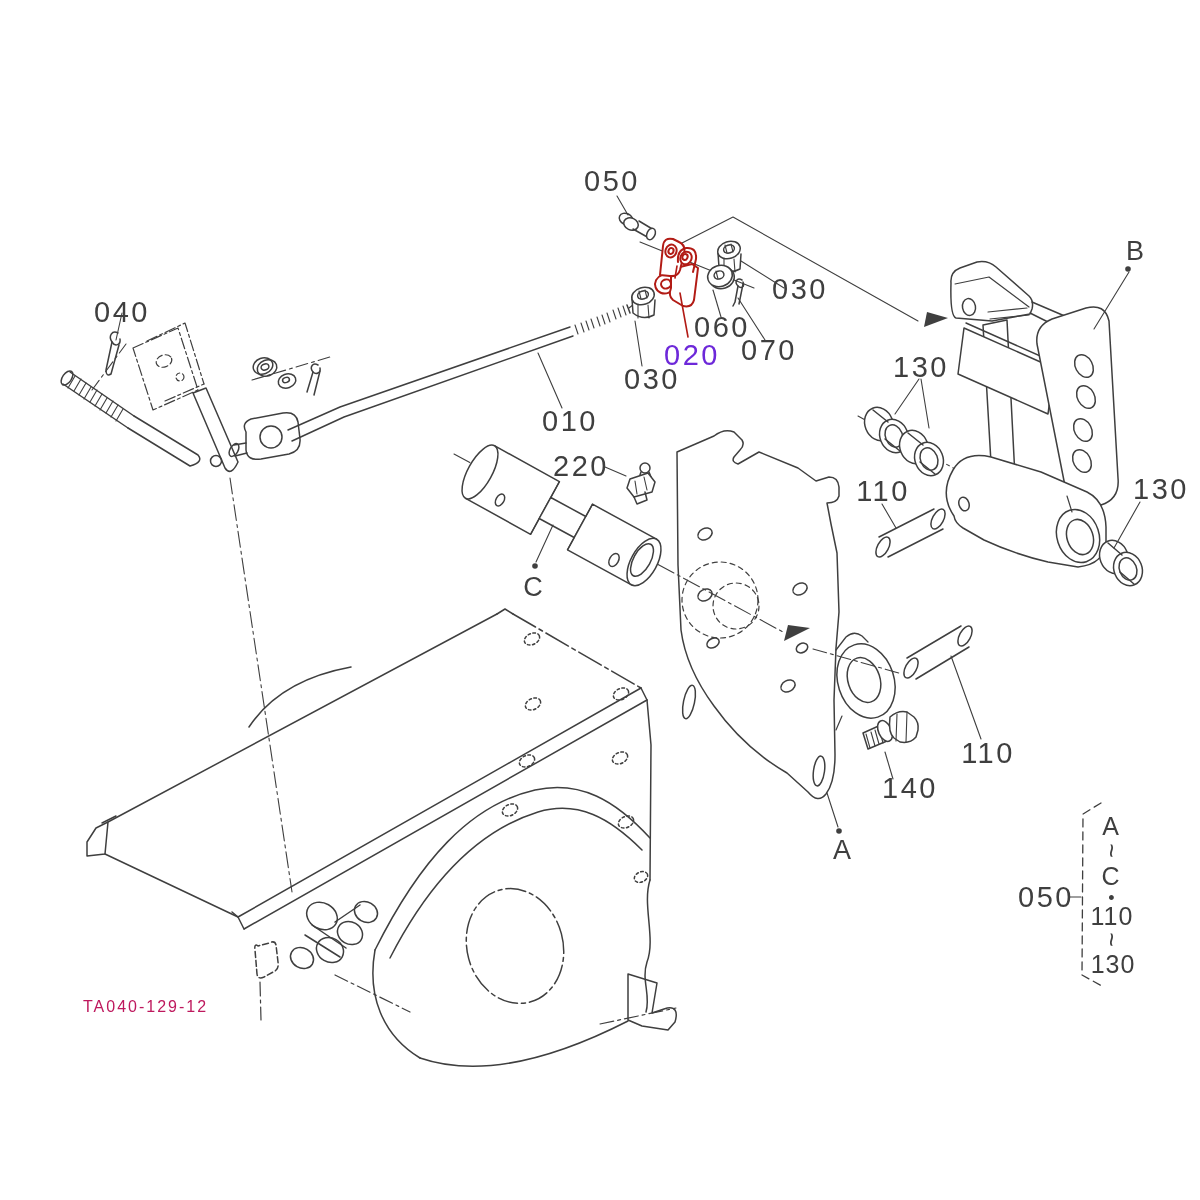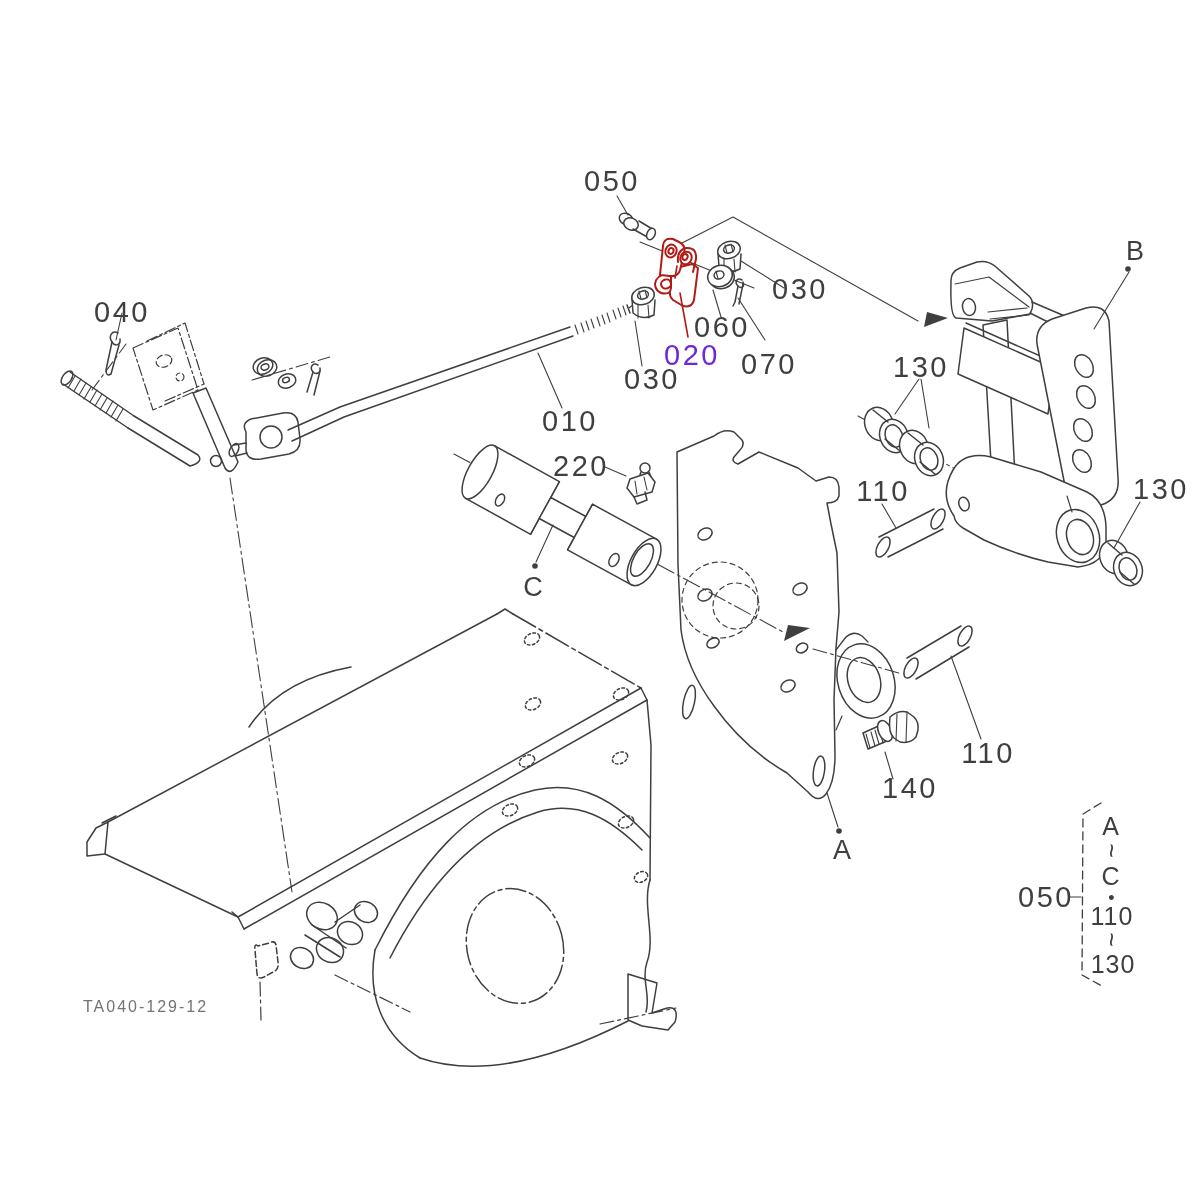--- a/index.html
+++ b/index.html
@@ -6,21 +6,21 @@
   #stage{position:relative;width:1200px;height:1068px;background:#ffffff;overflow:hidden;
          font-family:Liberation Sans, sans-serif;margin-left:30px;}
   #art{position:absolute;left:0;top:0;}
   .lbl{position:absolute;transform:translate(-50%,-50%);font-size:29px;color:#3f3f3f;
        letter-spacing:2.5px;white-space:nowrap;line-height:1;}
   .lbl.red{color:#6d28d9;}
   .lbl.ref{font-size:27px;letter-spacing:0;}
   .lbl.legend{font-size:25px;letter-spacing:1px;}
   .lbl.vert{transform:translate(-50%,-50%) rotate(90deg);}
   .lbl.bullet{font-size:18px;}
-  .lbl.docnum{font-size:16px;letter-spacing:2px;transform:translate(0,-50%);color:#737373;}
+  .lbl.docnum{font-size:16px;letter-spacing:2px;transform:translate(0,-50%);color:#be185d;}
 </style>
 </head>
 <body>
 
 <div id="stage">
 
 <svg id="art" width="1200" height="1200" viewBox="0 0 1200 1200">
   <g stroke="#3f3f3f" fill="none" stroke-width="1.5" stroke-linecap="round" stroke-linejoin="round">
 
     <g>
@@ -286,21 +286,21 @@
     </g>
   </g>
 </svg>
 
 <span class="lbl" style="left:582px;top:181px">050</span>
 <span class="lbl" style="left:92px;top:312px">040</span>
 <span class="lbl" style="left:622px;top:379px">030</span>
 <span class="lbl" style="left:540px;top:421px">010</span>
 <span class="lbl red" style="left:662px;top:355px">020</span>
 <span class="lbl" style="left:692px;top:327px">060</span>
-<span class="lbl" style="left:739px;top:364px">070</span>
+<span class="lbl" style="left:739px;top:350px">070</span>
 <span class="lbl" style="left:770px;top:289px">030</span>
 <span class="lbl" style="left:551px;top:466px">220</span>
 <span class="lbl" style="left:891px;top:367px">130</span>
 <span class="lbl" style="left:853px;top:491px">110</span>
 <span class="lbl" style="left:1131px;top:489px">130</span>
 <span class="lbl" style="left:880px;top:788px">140</span>
 <span class="lbl" style="left:958px;top:753px">110</span>
 
 <span class="lbl ref" style="left:1105px;top:251px">B</span>
 <span class="lbl ref" style="left:503px;top:587px">C</span>

